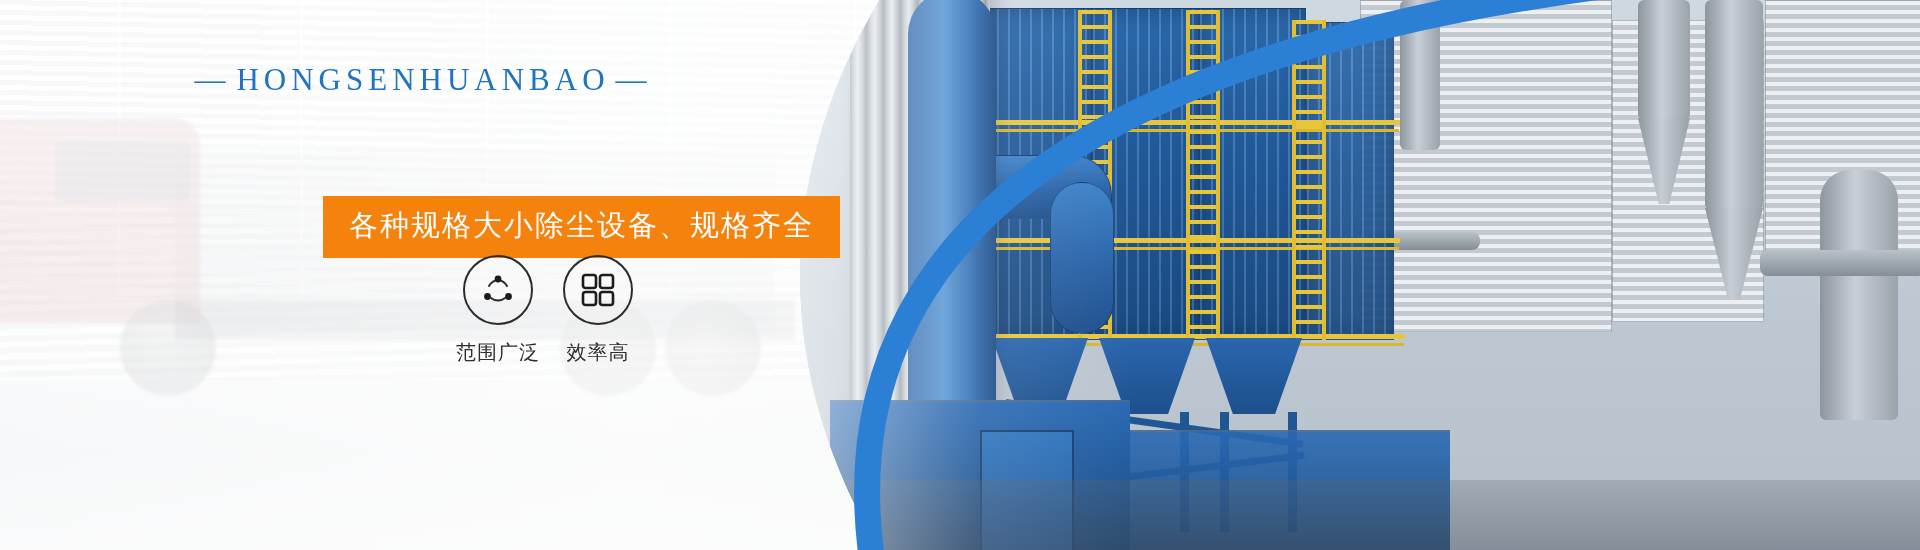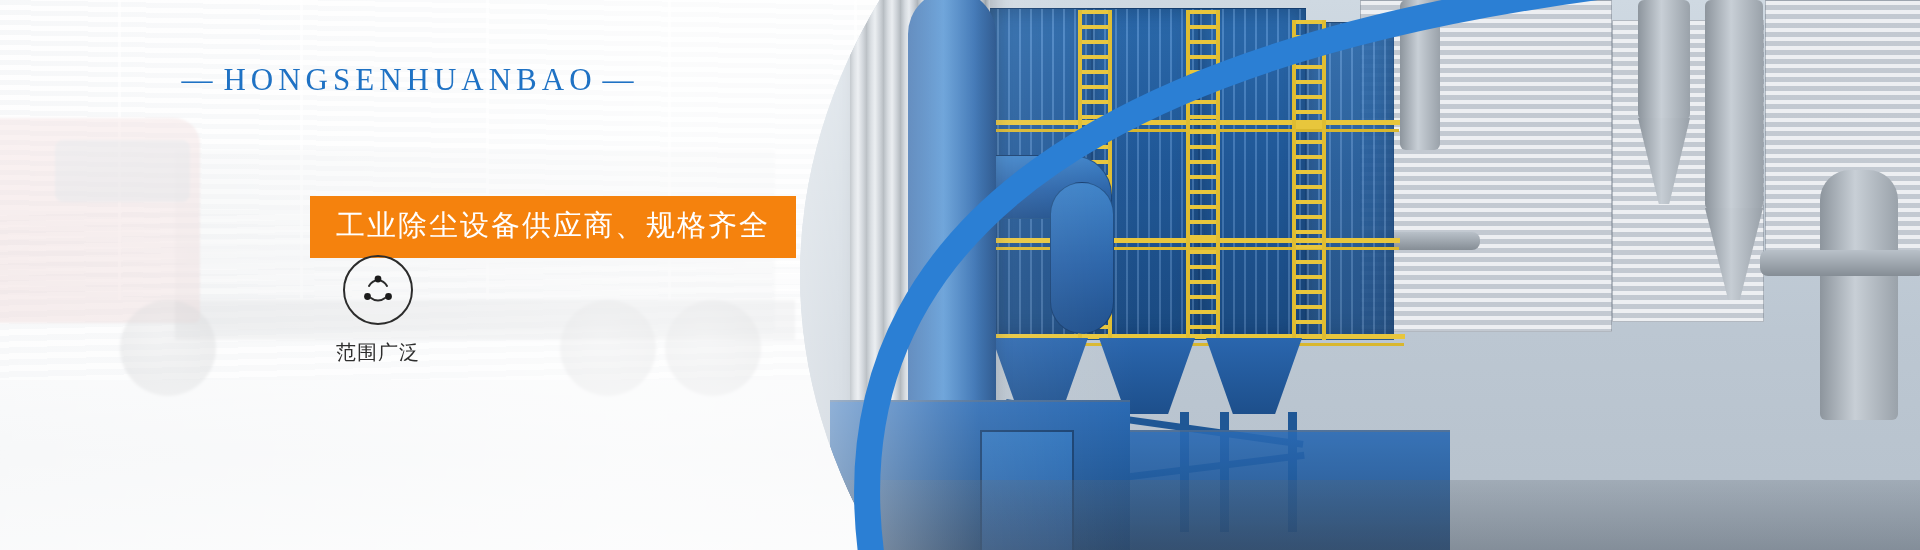--- a/index.html
+++ b/index.html
@@ -163,21 +163,21 @@
   .photo-shade{
     position:absolute;inset:0;
     background:linear-gradient(90deg,rgba(255,255,255,.55) 0%,rgba(255,255,255,.10) 16%,rgba(255,255,255,0) 30%);
   }
   
   .arc{
     position:absolute;right:0;top:0;width:1160px;height:550px;pointer-events:none;
   }
 
   
-  .content{position:absolute;left:0;top:0;width:900px;height:550px;}
+  .content{position:absolute;left:13px;top:0;width:900px;height:550px;}
 
   .eyebrow{
     position:absolute;left:0;top:62px;width:820px;text-align:center;
     font-family:"Liberation Serif","DejaVu Serif",serif;
     font-size:31px;letter-spacing:5px;color:#1f72c4;white-space:nowrap;
   }
   .eyebrow .dash{display:inline-block;padding:0 6px;font-weight:400;}
 
   .title{
     position:absolute;left:0;top:108px;width:820px;text-align:center;
@@ -191,21 +191,21 @@
 
   .ribbon{
     position:absolute;left:310px;top:196px;
     background:#f5820d;color:#fff;
     font-size:29px;letter-spacing:2px;
     padding:10px 26px 12px 26px;white-space:nowrap;
   }
 
   .features{
     position:absolute;left:300px;top:255px;width:470px;
-    display:flex;justify-content:space-between;margin-left:28px;
+    display:flex;justify-content:center;
   }
   .feature{width:100px;text-align:center;}
   .circle{
     width:66px;height:66px;border-radius:50%;border:2px solid #2c2c2c;
     margin:0 auto;display:flex;align-items:center;justify-content:center;
     background:rgba(255,255,255,.12);
   }
   .feature-label{
     margin-top:14px;font-size:20px;color:#2e2e2e;letter-spacing:1px;white-space:nowrap;
   }
@@ -313,38 +313,49 @@
     <path d="M 1160 -40 C 420 -10 60 190 112 560" fill="none" stroke="#2b7fd4" stroke-width="26"></path>
   </svg>
 
   <div class="content">
 
     <div class="eyebrow">
       <span class="dash">—</span><span>HONGSENHUANBAO</span><span class="dash">—</span>
     </div>
 
 
-    <div class="ribbon">工业除尘设备供应商、规格齐全</div>
+    <div class="ribbon">各种规格大小除尘设备、规格齐全</div>
 
     <div class="features">
 
       <div class="feature">
         <div class="circle">
           <svg width="42" height="42" viewBox="0 0 42 42">
             <path d="M12 17 A12 12 0 0 1 21 11" fill="none" stroke="#2c2c2c" stroke-width="2" stroke-linecap="round"></path>
             <path d="M21 11 A12 12 0 0 1 30 17" fill="none" stroke="#2c2c2c" stroke-width="2" stroke-linecap="round"></path>
             <path d="M14 29 A11 11 0 0 0 28 29" fill="none" stroke="#2c2c2c" stroke-width="2" stroke-linecap="round"></path>
             <circle cx="21" cy="10" r="3.4" fill="#1c1c1c"></circle>
             <circle cx="10.5" cy="27.5" r="3.4" fill="#1c1c1c"></circle>
             <circle cx="31.5" cy="27.5" r="3.4" fill="#1c1c1c"></circle>
           </svg>
         </div>
         <div class="feature-label">范围广泛</div>
       </div>
 
+      <div class="feature">
+        <div class="circle">
+          <svg width="36" height="36" viewBox="0 0 36 36">
+            <rect x="3" y="3" width="13" height="13" rx="2.5" fill="none" stroke="#1c1c1c" stroke-width="2.6"></rect>
+            <rect x="20" y="3" width="13" height="13" rx="2.5" fill="none" stroke="#1c1c1c" stroke-width="2.6"></rect>
+            <rect x="3" y="20" width="13" height="13" rx="2.5" fill="none" stroke="#1c1c1c" stroke-width="2.6"></rect>
+            <rect x="20" y="20" width="13" height="13" rx="2.5" fill="none" stroke="#1c1c1c" stroke-width="2.6"></rect>
+          </svg>
+        </div>
+        <div class="feature-label">效率高</div>
+      </div>
 
 
 
     </div>
 
   </div>
 
 </div>
 
 </body></html>

